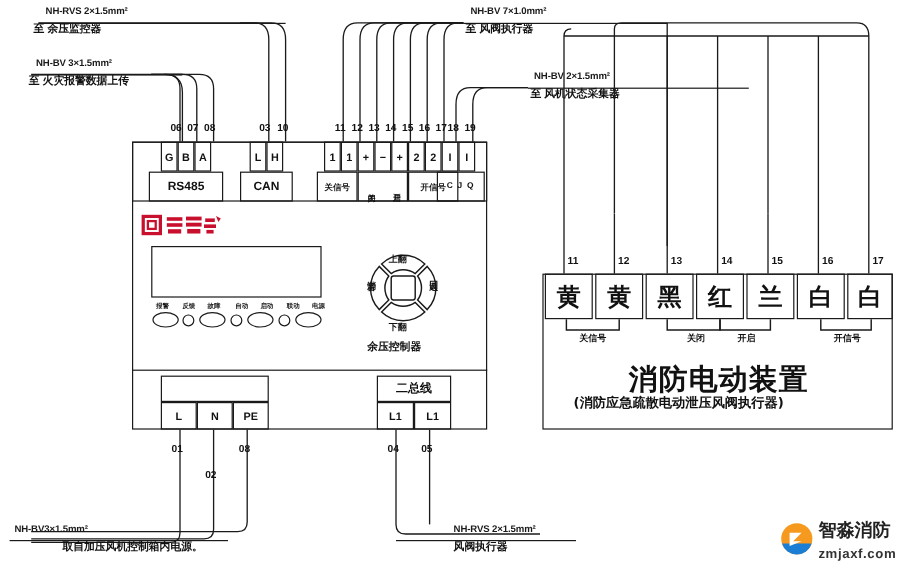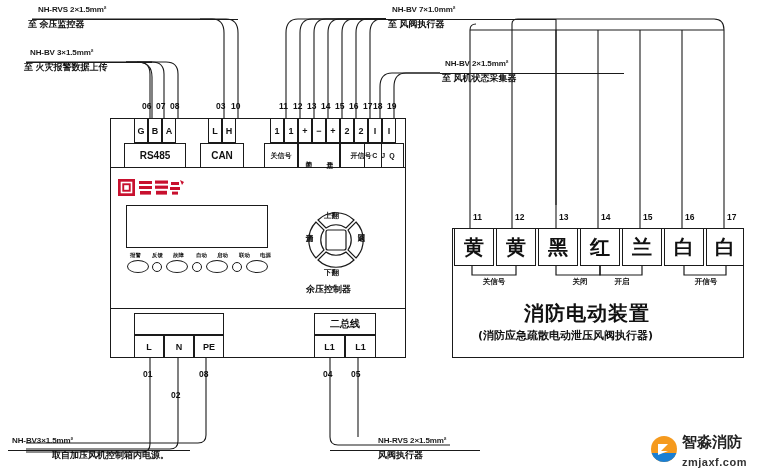--- a/index.html
+++ b/index.html
@@ -21,21 +21,21 @@
   .cell-txt{position:absolute;display:flex;align-items:center;justify-content:center;
             font-size:9px;font-weight:700;white-space:nowrap;}
   .cell-cn{font-size:7px;font-weight:700;}
   .led-lbl{position:absolute;font-size:5.4px;font-weight:700;white-space:nowrap;color:#111;}
   .led-o{position:absolute;border:1px solid #1a1a1a;border-radius:50%;background:#fff;}
   .logo-mark{position:absolute;}
   .rc-cell{position:absolute;display:flex;align-items:center;justify-content:center;
            border:1px solid #1a1a1a;box-sizing:border-box;font-size:20px;font-weight:700;
            font-family:"DejaVu Sans","Liberation Sans",sans-serif;}
   .rc-sub{position:absolute;font-size:7.5px;font-weight:700;white-space:nowrap;text-align:center;}
-  .dev-title{position:absolute;font-size:20px;font-weight:700;white-space:nowrap;
+  .dev-title{position:absolute;font-size:24px;font-weight:700;white-space:nowrap;
              font-family:"DejaVu Sans","Liberation Sans",sans-serif;letter-spacing:1px;text-align:right;}
   .dev-sub{position:absolute;font-size:11px;font-weight:700;white-space:nowrap;
            font-family:"DejaVu Sans","Liberation Sans",sans-serif;}
   .pad-lbl{position:absolute;font-size:7.5px;font-weight:700;white-space:nowrap;}
   .ctrl-name{position:absolute;font-size:9px;font-weight:700;white-space:nowrap;}
   .wm-text{position:absolute;white-space:nowrap;}
   .wm-cn{font-size:15px;font-weight:700;color:#222;font-family:"DejaVu Sans","Liberation Sans",sans-serif;}
   .wm-url{font-size:11px;font-weight:700;color:#333;letter-spacing:0.5px;}
   svg{display:block;overflow:visible;}
 </style>

